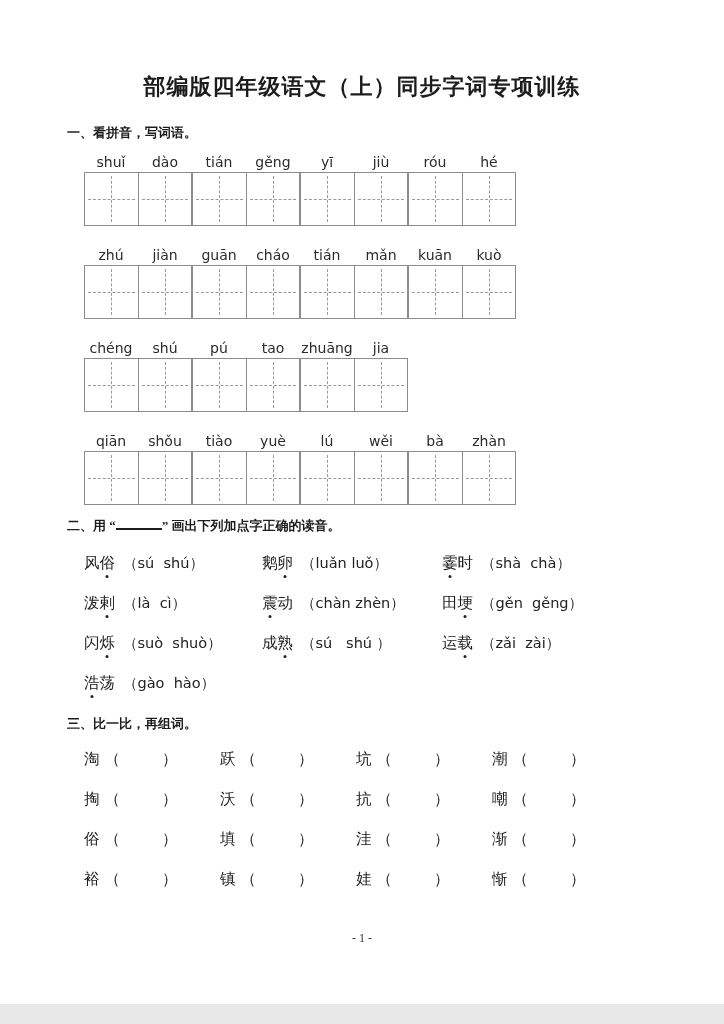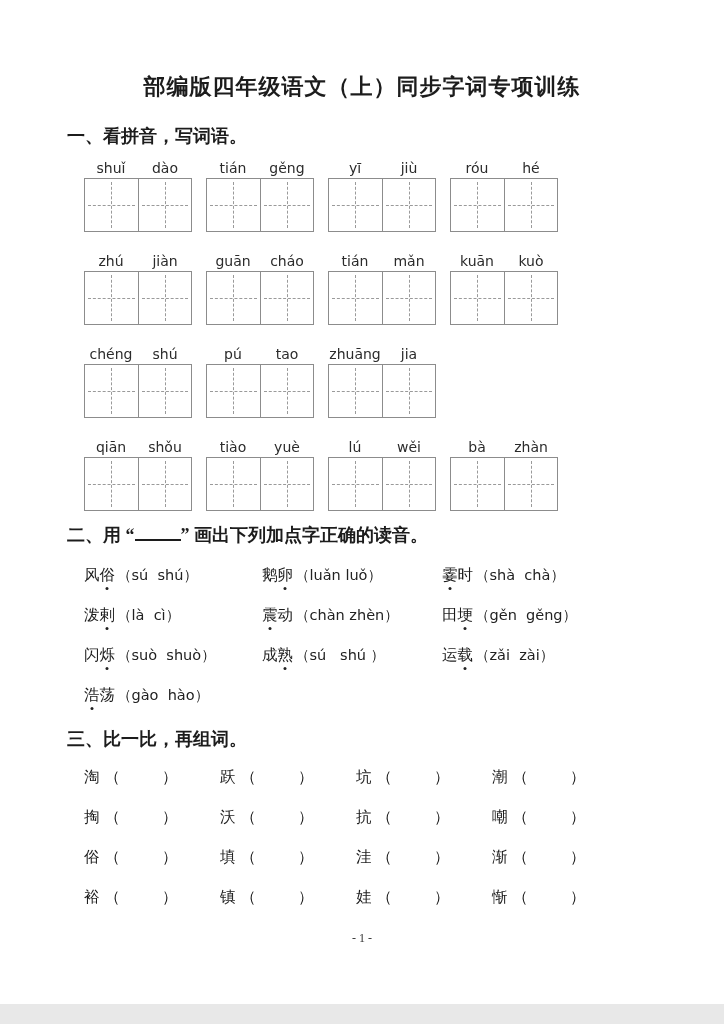--- a/index.html
+++ b/index.html
@@ -9,27 +9,27 @@
     font-family:"Liberation Serif","DejaVu Serif",serif;
   }
   .title {
     margin:0; padding-top:72px; text-align:center;
     font-size:22px; font-weight:bold; letter-spacing:1px;
   }
   .subtitle {
     margin:15px 0 0; text-align:center; font-size:16px; font-weight:bold;
   }
   .sec-heading {
-    margin:22px 0 0 67px; font-size:18px; font-weight:bold;
+    margin:22px 0 0 67px; font-size:13px; font-weight:bold;
   }
   .sec-heading.tight { margin-top:12px; }
 
   
   #pinyin-rows { margin-left:84px; }
-  .prow { display:flex; gap:14px; margin-top:21px; }
+  .prow { display:flex; margin-top:21px; }
   .prow:first-child { margin-top:12px; }
   .pgroup { width:108px; }
   .plabels {
     display:flex; margin-bottom:2px;
     font-family:"DejaVu Sans","Liberation Sans",sans-serif;
     font-size:14px; color:#2b2b2b;
   }
   .plabels span { flex:1; text-align:center; }
   .pcells { display:flex; border:1px solid #8c8c8c; width:106px; background:#fff; }
   .pcell { width:53px; height:52px; position:relative; }
@@ -53,21 +53,21 @@
     grid-template-columns:178px 180px auto;
   }
   .pron-item { height:40px; display:flex; align-items:center; font-size:15.5px; }
   .word .char { position:relative; display:inline-block; }
   .char.dotted::after {
     content:""; position:absolute; left:50%; transform:translateX(-50%);
     bottom:-4px; width:3px; height:3px; border-radius:50%; background:#222;
   }
   .opts {
     font-family:"DejaVu Sans","Liberation Sans",sans-serif;
-    font-size:14.5px; white-space:pre; margin-left:2px; color:#222;
+    font-size:14.5px; white-space:pre; margin-left:8px; color:#222;
   }
 
   
   .cmp-grid {
     margin:6px 0 0 84px; display:grid;
     grid-template-columns:136px 136px 136px 136px;
   }
   .cmp-item { height:40px; display:flex; align-items:center; font-size:15.5px; }
   .cmp-item .popen { margin-left:5px; }
   .cmp-item .gap { display:inline-block; width:42px; }

